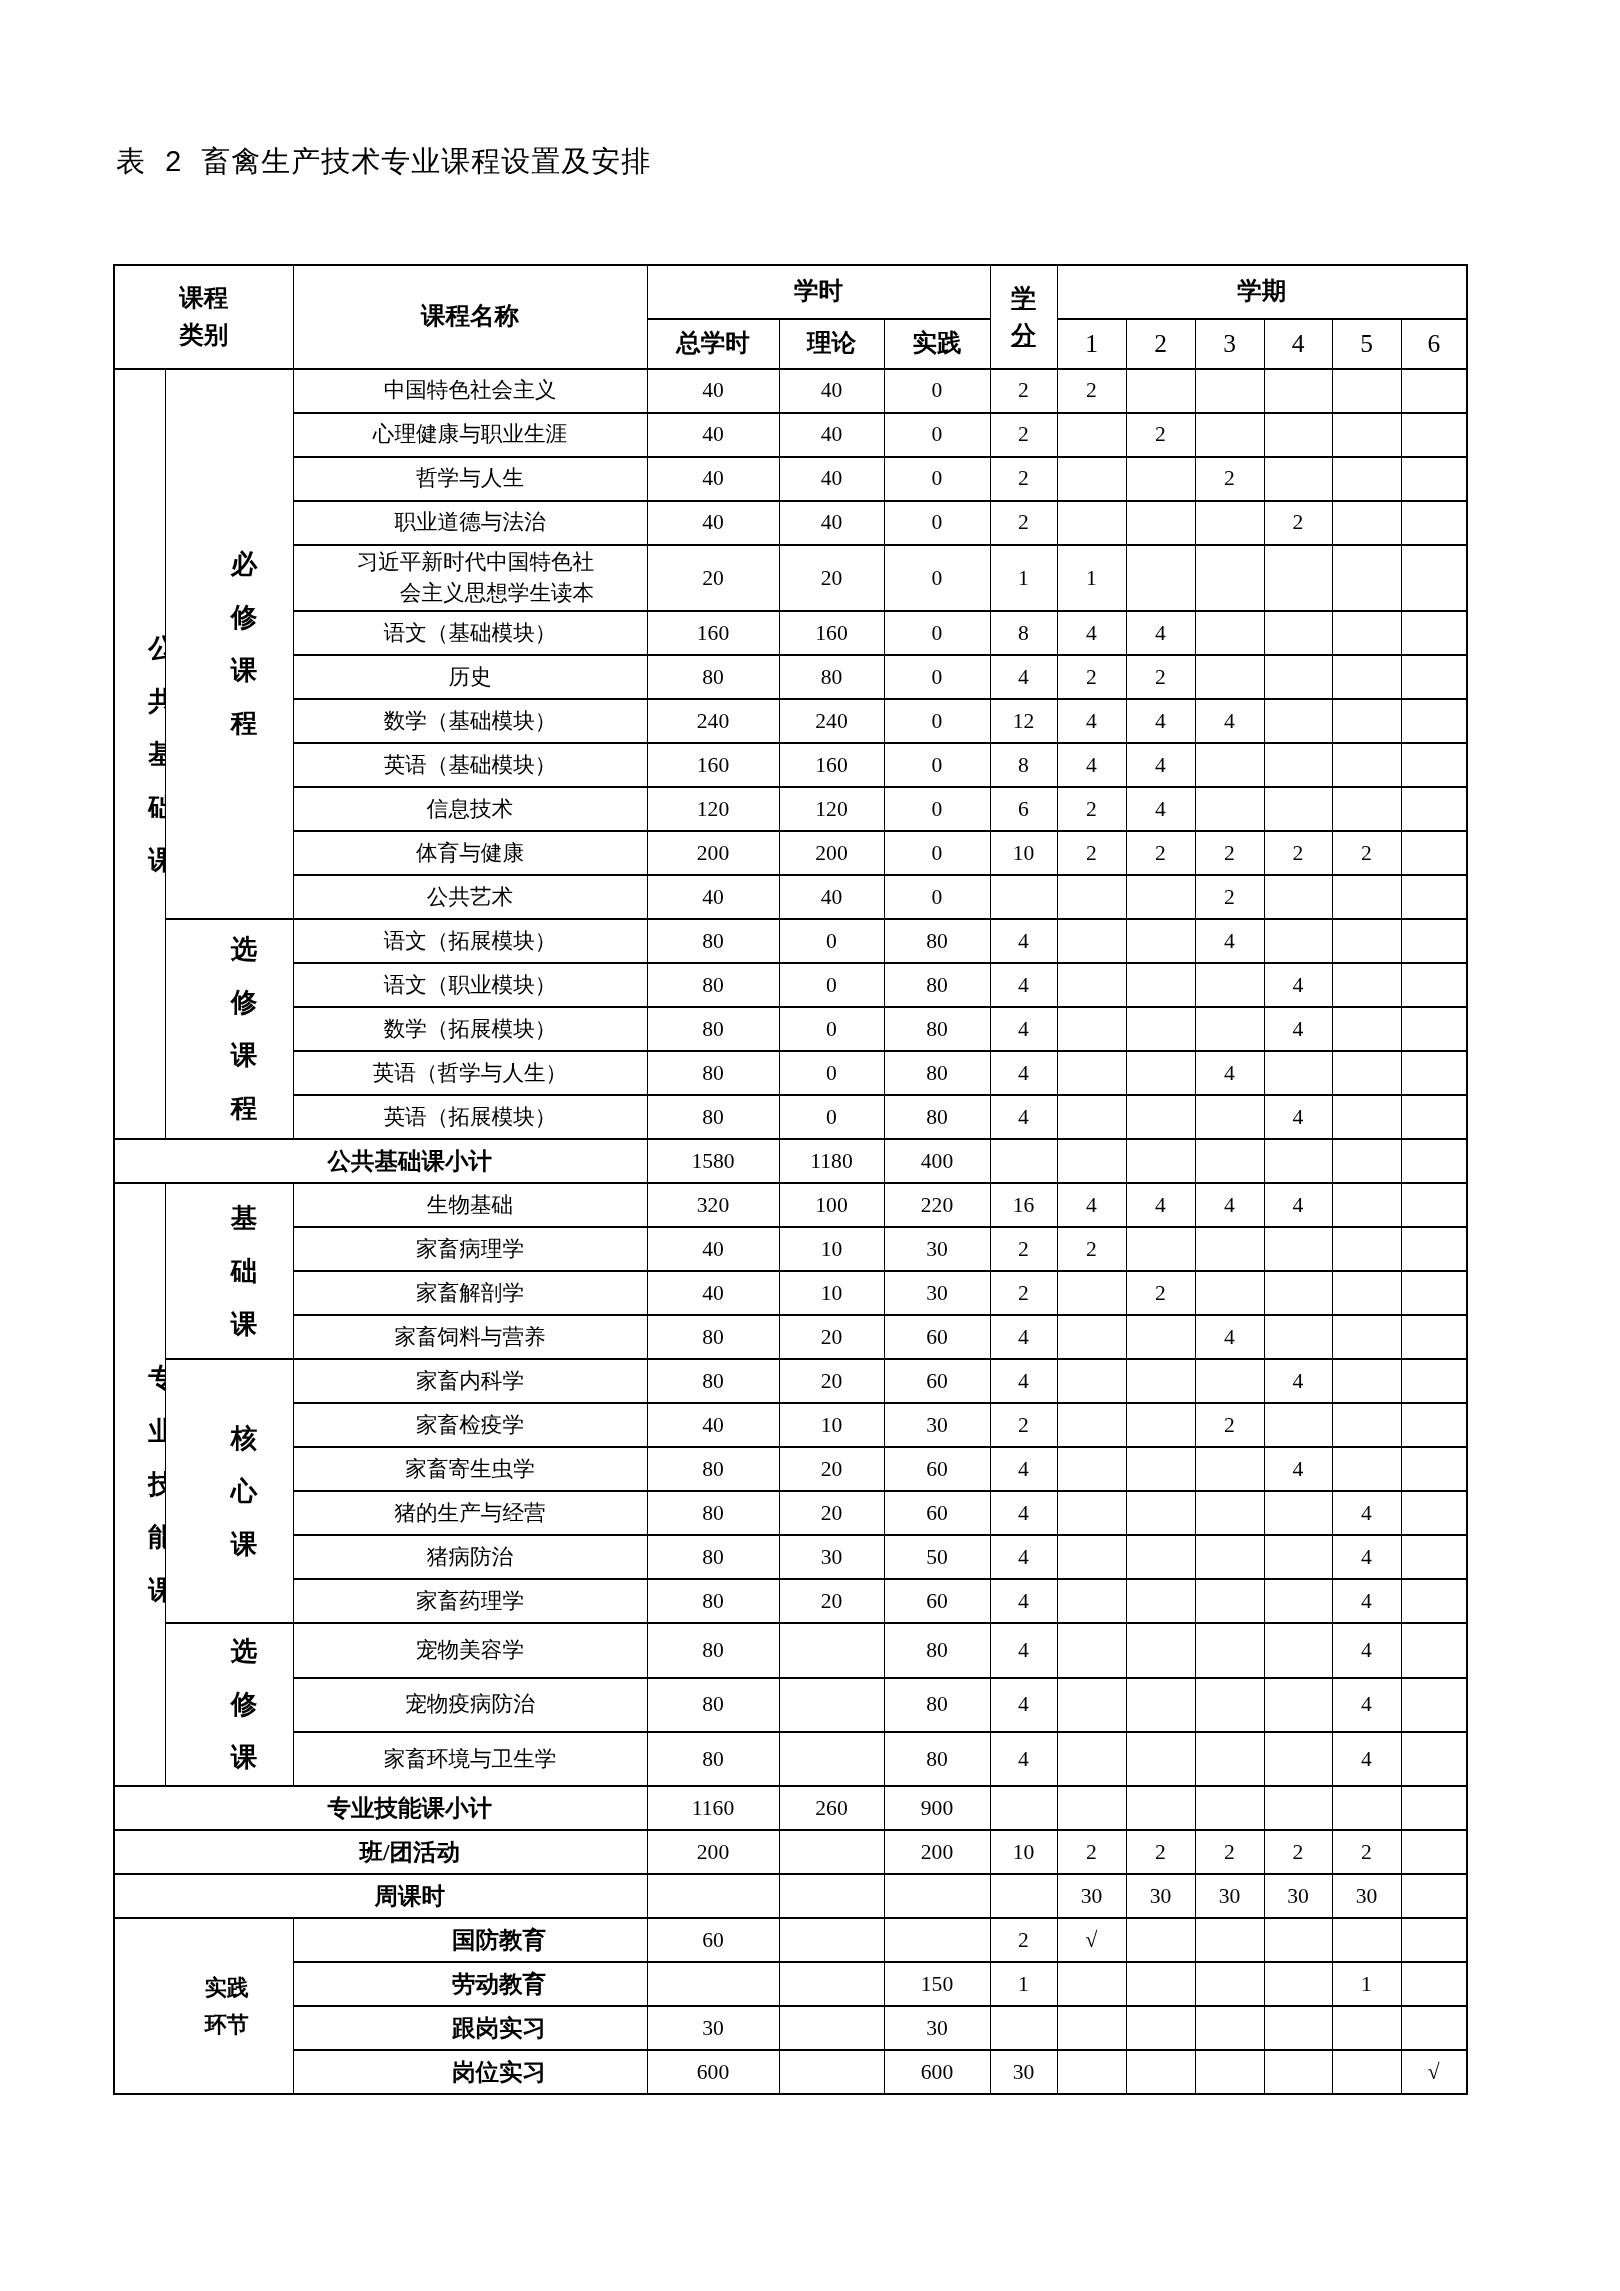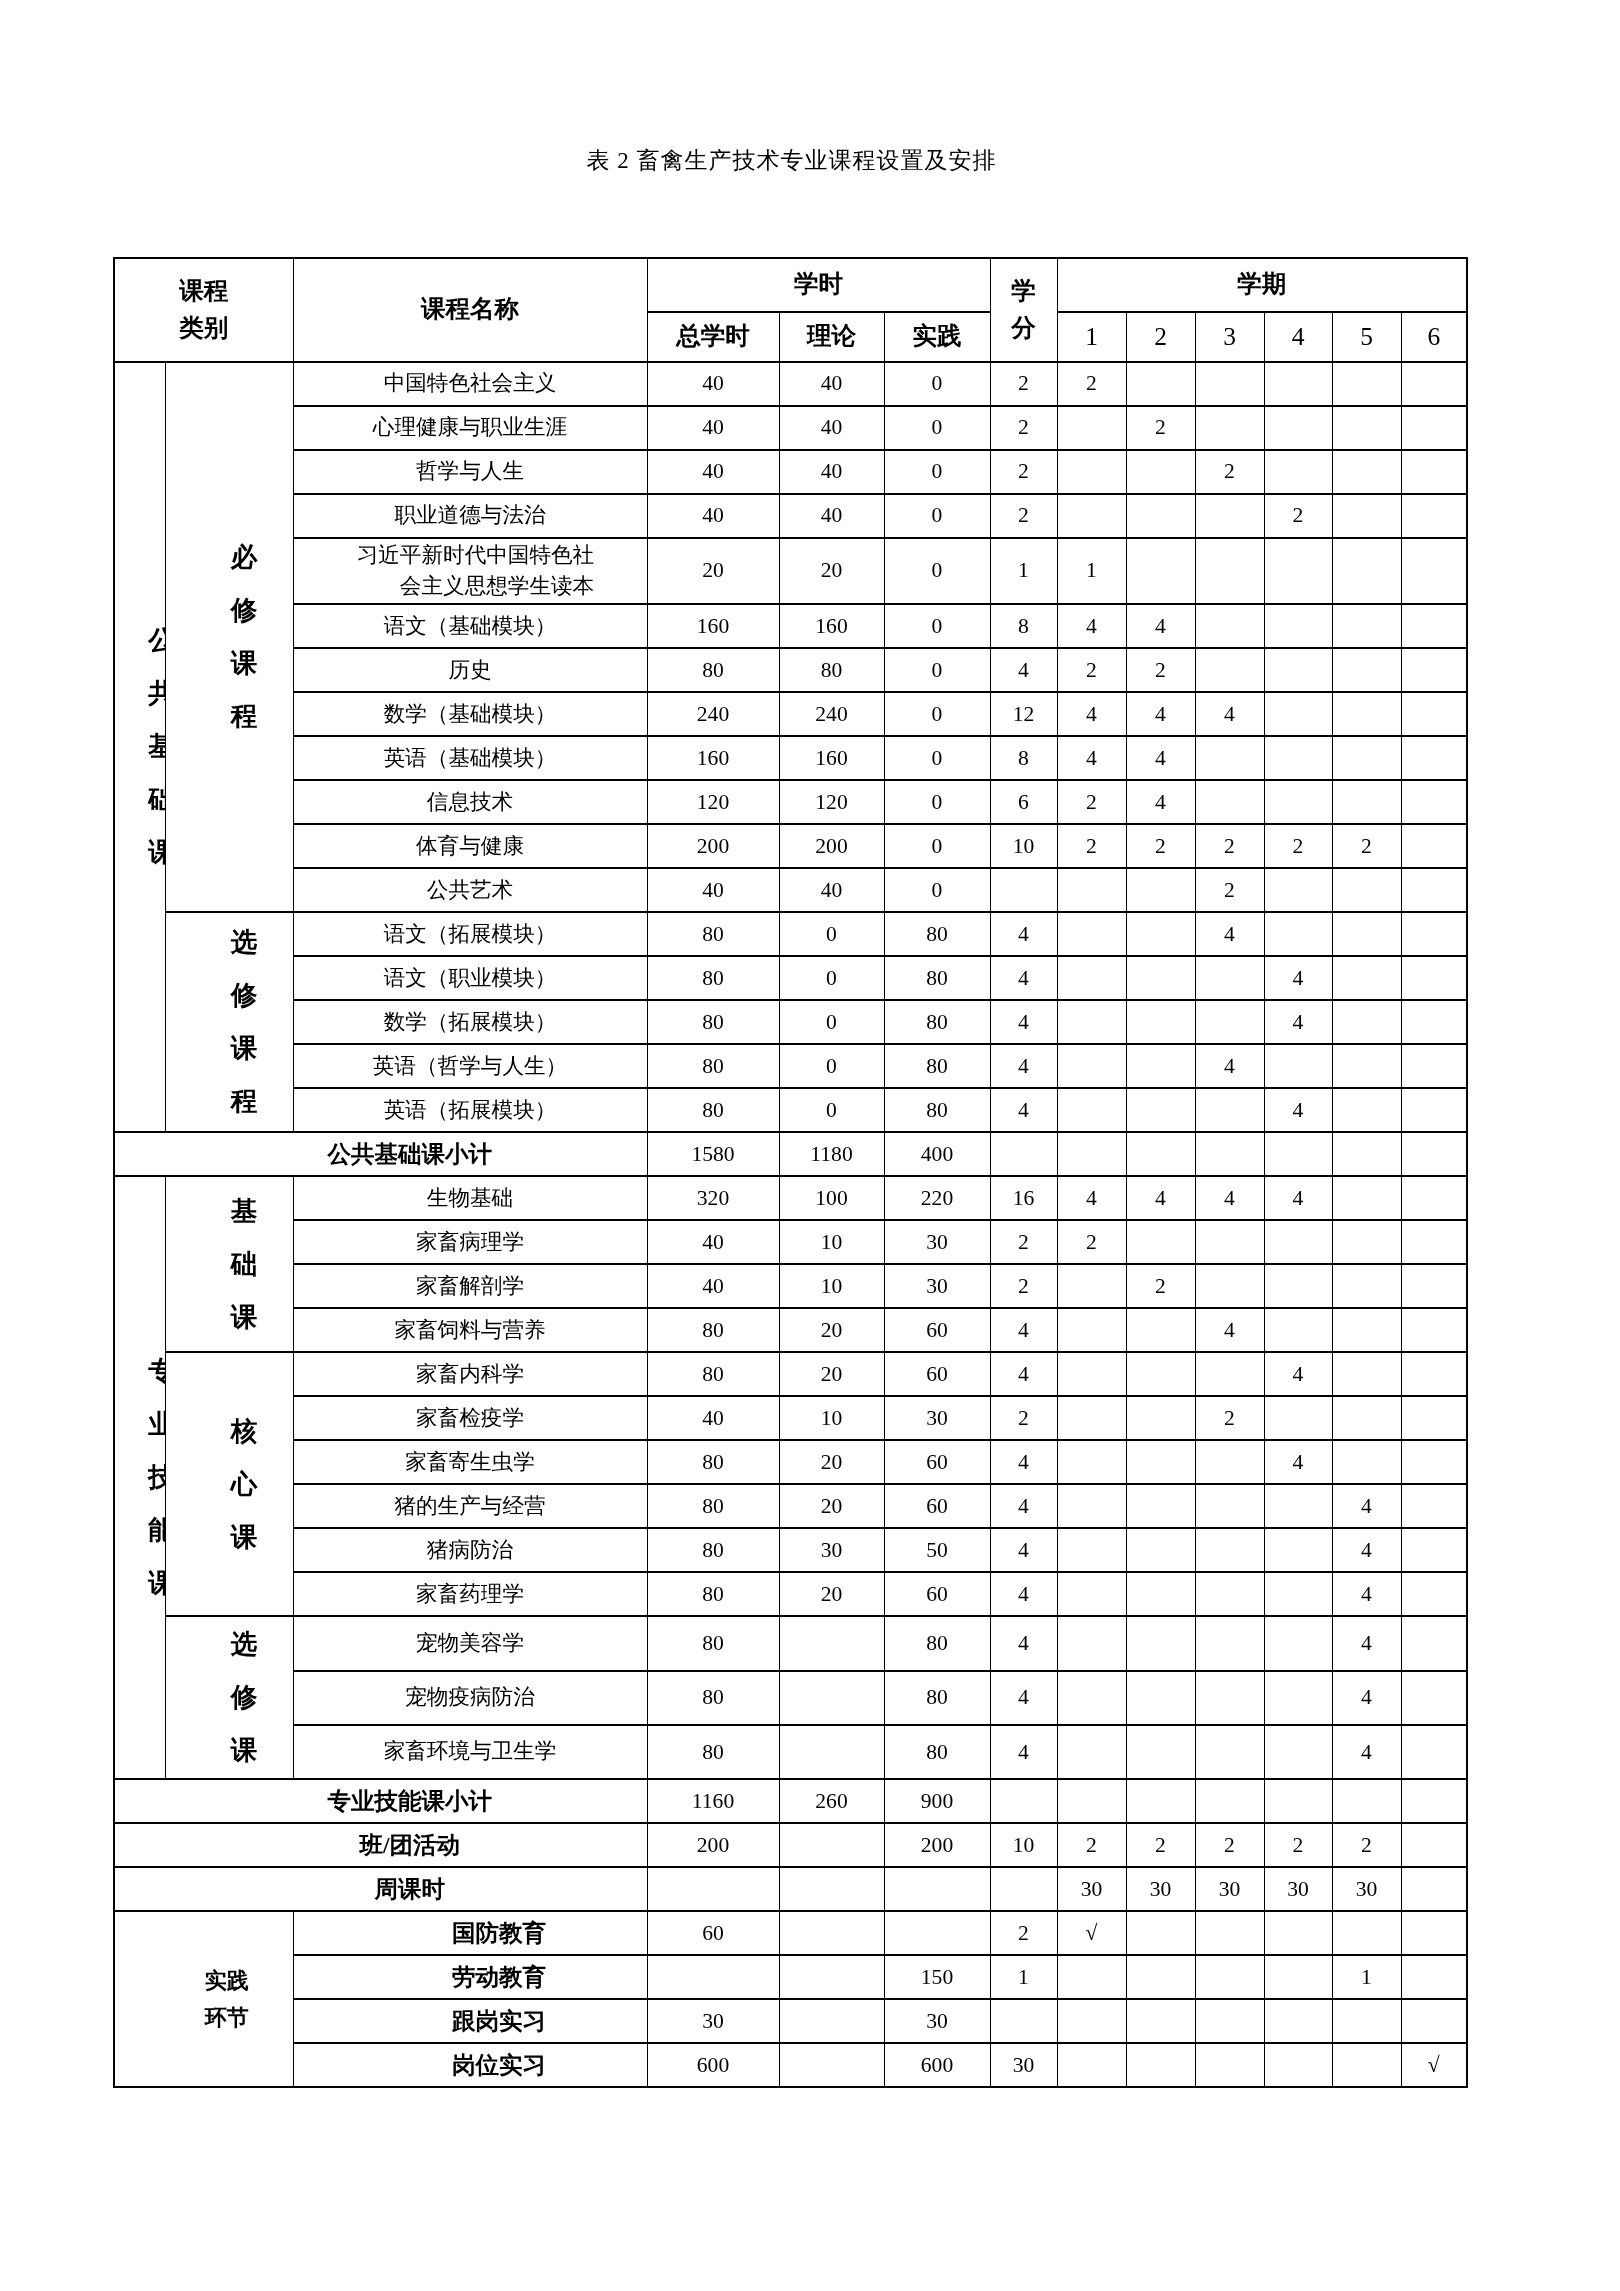--- a/index.html
+++ b/index.html
@@ -11,26 +11,27 @@
     background: #ffffff;
     font-family: "Liberation Serif", "DejaVu Serif", serif;
     color: #000;
     overflow: hidden;
     box-sizing: border-box;
     padding-top: 147px;
   }
   .doc-title {
     width: 1351px;
     margin: 0 0 82px 116px;
-    text-align: center;
-    font-size: 23px;
+    text-align: left;
+    font-size: 29px;
     font-weight: 400;
     line-height: 1.2;
     letter-spacing: 1px;
     white-space: nowrap;
+    font-family: Liberation Mono, monospace;
   }
   table.curriculum {
     border-collapse: collapse;
     table-layout: fixed;
     width: 1351px;
     margin-left: 113px;
     border: 2.9px solid #000;
   }
   .curriculum th, .curriculum td {
     border-left: 1px solid #000;
@@ -46,21 +47,21 @@
   .curriculum thead tr.h2 { height: 50px; }
   .curriculum thead th {
     font-size: 24.5px;
     font-weight: bold;
     line-height: 1.25;
   }
   .curriculum thead th.sem-num { font-weight: 400; font-size: 25.5px; }
   .curriculum tbody tr { height: 44px; }
   .curriculum td { font-size: 21.6px; line-height: 1.25; }
   .hwrap2 { display: inline-block; width: 2.3em; word-break: break-all; line-height: 1.5; }
-  .hwrap1 { display: inline-block; width: 1.15em; word-break: break-all; line-height: 1.5; }
+  .hwrap1 { display: inline-block; width: 1.15em; word-break: break-all; line-height: 1.5; text-decoration: underline; }
   td.cat { font-weight: bold; padding-left: 32px; }
   .cat-v .vtext {
     display: inline-block;
     width: 1.1em;
     word-break: break-all;
     font-size: 26.5px;
     line-height: 2.0;
     font-weight: bold;
   }
   .cat-h2 .vtext {

